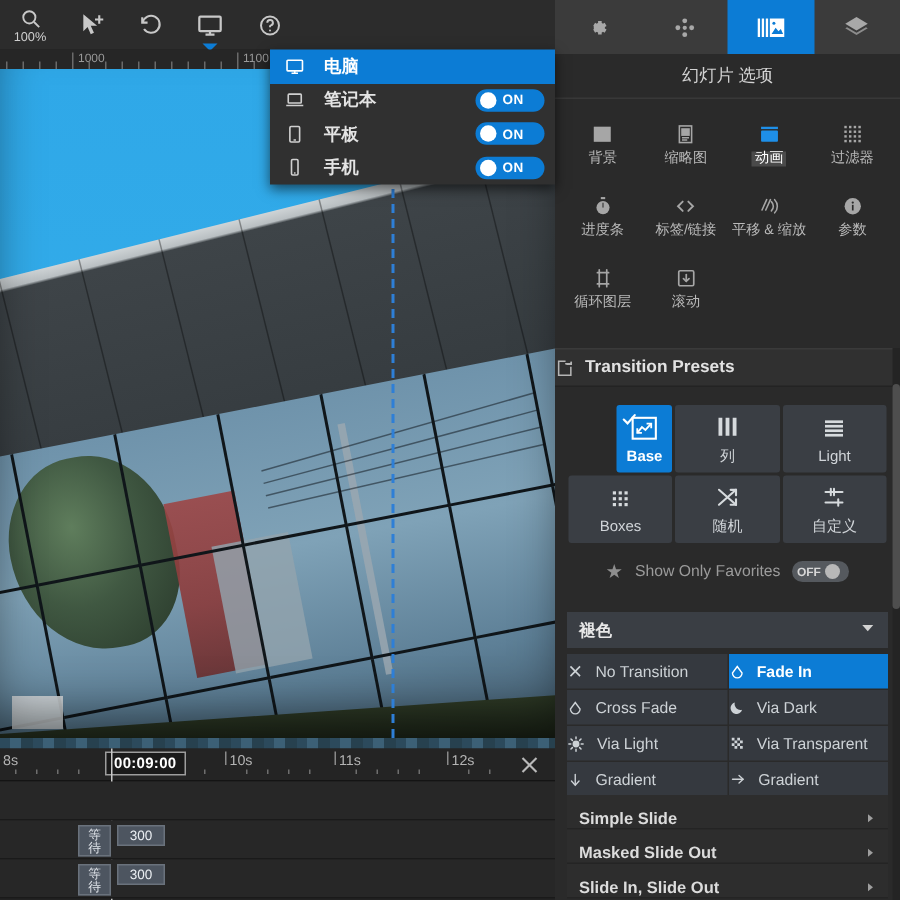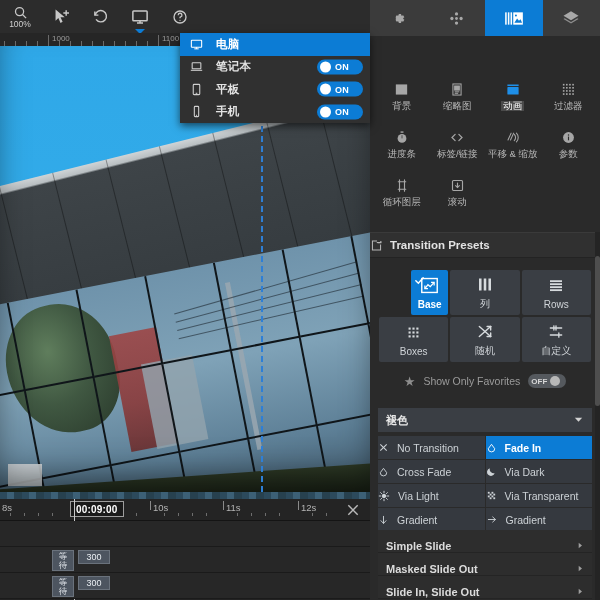--- a/index.html
+++ b/index.html
@@ -563,20 +563,21 @@
         </svg>
       </div>
       <div class="rp-tab">
         <svg width="18" height="18" viewBox="0 0 24 24" fill="currentColor">
           <path d="M12 3 L22 9 L12 15 L2 9 Z"></path>
           <path d="M12 17.2 L3.6 12.2 L2 13.2 L12 19.2 L22 13.2 L20.4 12.2 Z" opacity=".75"></path>
         </svg>
       </div>
     </div>
 
+    <div id="rp-title">幻灯片 选项</div>
 
     <div id="opt-grid">
       <div class="opt-cell">
         <span class="opt-ico">
           <svg width="15" height="15" viewBox="0 0 24 24" fill="currentColor">
             <path d="M3 4h18v16H3z" opacity=".35"></path>
               <path d="M3 4h18v16H3zm2 12l4.5-5.5 3 3.5 3-3.5L20 16z"></path>
             <circle cx="8" cy="8.5" r="1.6"></circle>
           </svg>
         </span>
@@ -734,21 +735,21 @@
       </div>
       <div class="preset-cell">
         <span class="preset-ico">
           <svg width="18" height="17" viewBox="0 0 24 22" fill="currentColor">
             <rect x="4" y="4" width="16" height="2.4"></rect>
               <rect x="4" y="8" width="16" height="2.4"></rect>
             <rect x="4" y="12" width="16" height="2.4"></rect>
               <rect x="4" y="16" width="16" height="2.4"></rect>
           </svg>
         </span>
-        <span class="preset-lbl">Rows</span>
+        <span class="preset-lbl">Light</span>
       </div>
       <div class="preset-cell">
         <span class="preset-ico">
           <svg width="17" height="17" viewBox="0 0 24 24" fill="currentColor">
             <rect x="5" y="5" width="3" height="3"></rect>
               <rect x="10.5" y="5" width="3" height="3"></rect>
               <rect x="16" y="5" width="3" height="3"></rect>
             <rect x="5" y="10.5" width="3" height="3"></rect>
               <rect x="10.5" y="10.5" width="3" height="3"></rect>
               <rect x="16" y="10.5" width="3" height="3"></rect>

